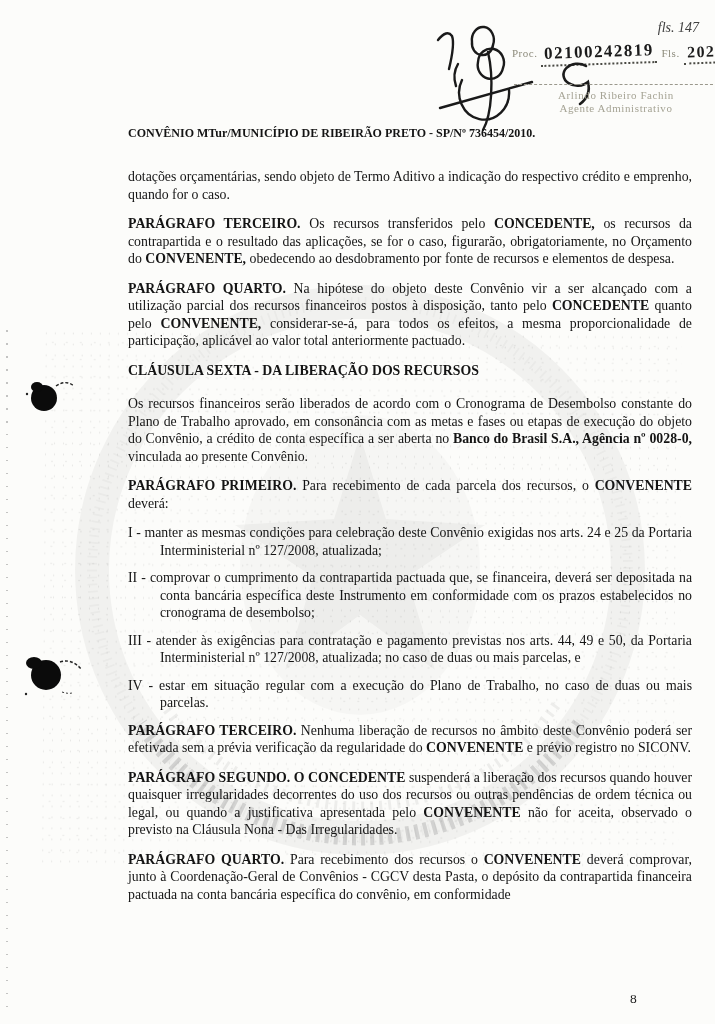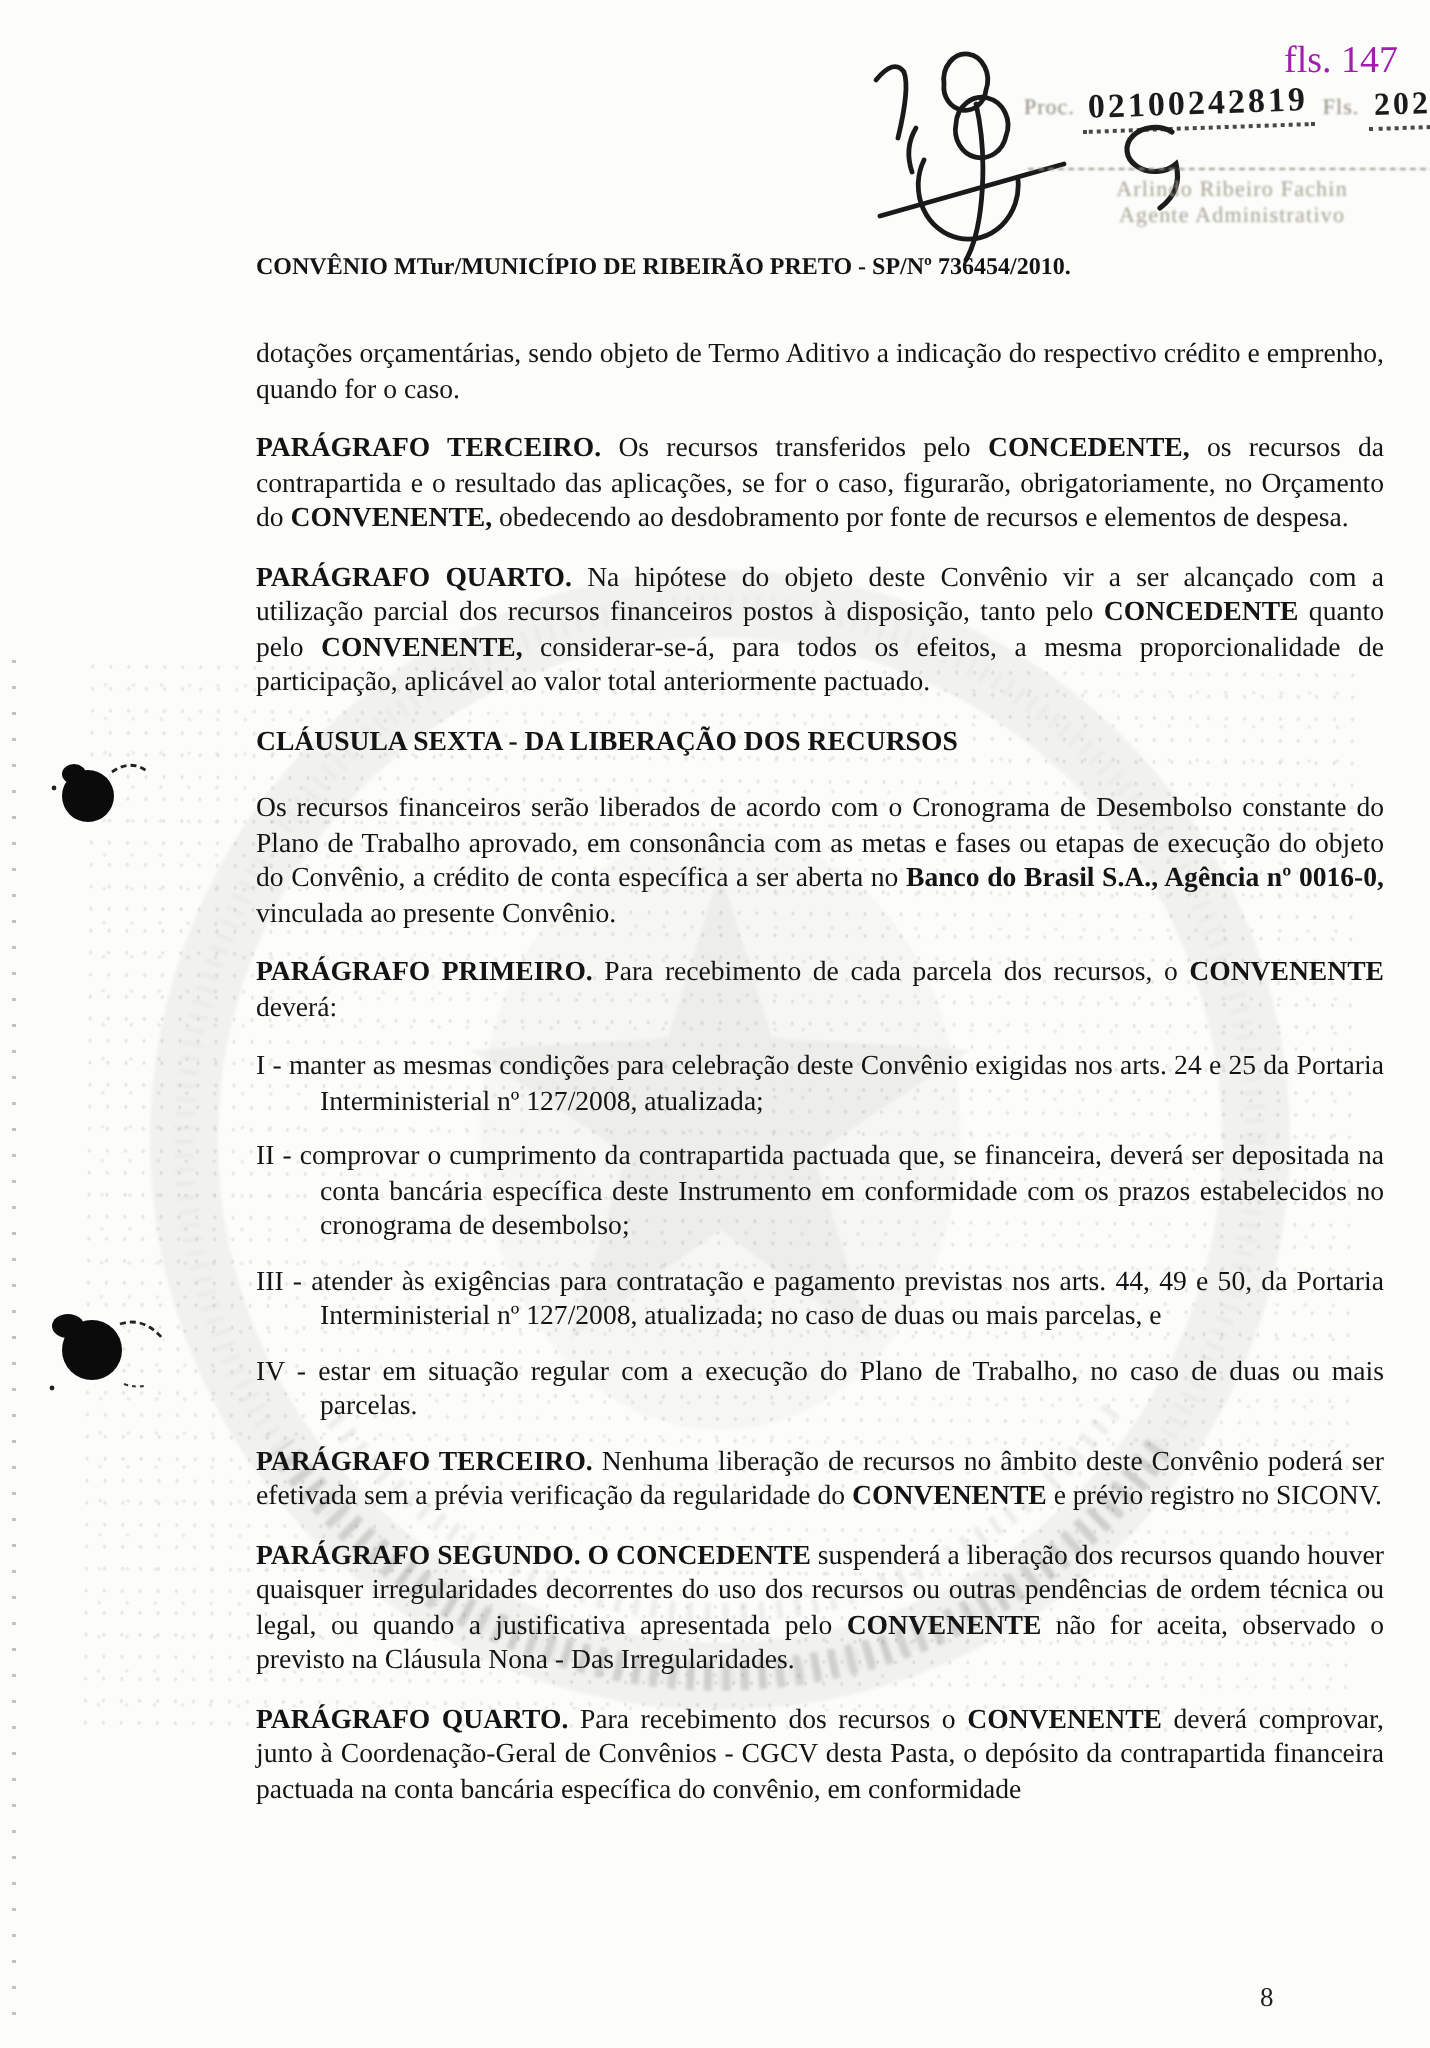--- a/index.html
+++ b/index.html
@@ -2,21 +2,21 @@
 <html><head>
 <meta charset="utf-8">
 <style>
   html,body{margin:0;padding:0;background:#d8d8d4;}
   .page{
     position:relative;width:715px;height:1024px;margin:0 auto;
     background:#fcfcfa;overflow:hidden;
     font-family:"Liberation Serif","DejaVu Serif",serif;color:#141414;
   }
   
-  .folio{position:absolute;top:20px;right:16px;font-size:19px;color:#a21caf;}
+  .folio{position:absolute;top:20px;right:16px;font-size:14px;color:#404040;font-style:italic;}
   .sig-scribble{position:absolute;top:20px;left:428px;width:112px;height:112px;}
   .proc-line{position:absolute;top:42px;left:512px;width:230px;white-space:nowrap;}
   .stamp-label{font-size:11px;color:#8d8b7c;letter-spacing:.5px;filter:blur(.4px);}
   .hand{display:inline-block;font-size:17px;font-weight:bold;color:#1b1b1b;
         transform:rotate(-2deg);letter-spacing:1.5px;border-bottom:2px dotted #4a4a44;
         padding:0 3px 1px;}
   .hand.small{font-size:16px;}
   .hand-g{position:absolute;top:56px;left:552px;width:46px;height:50px;}
   .stamp-block{
     position:absolute;top:84px;left:514px;width:204px;text-align:center;
@@ -92,21 +92,21 @@
     <div>Agente Administrativo</div>
   </div>
 
   <div class="doc-title">CONVÊNIO MTur/MUNICÍPIO DE RIBEIRÃO PRETO - SP/Nº 736454/2010.</div>
 
   <main class="doc-body">
       <p class="body"><span>dotações orçamentárias, sendo objeto de Termo Aditivo a indicação do respectivo crédito e emprenho, quando for o caso.</span></p>
       <p class="body"><b>PARÁGRAFO TERCEIRO.</b><span> Os recursos transferidos pelo </span><b>CONCEDENTE,</b><span> os recursos da contrapartida e o resultado das aplicações, se for o caso, figurarão, obrigatoriamente, no Orçamento do </span><b>CONVENENTE,</b><span> obedecendo ao desdobramento por fonte de recursos e elementos de despesa.</span></p>
       <p class="body"><b>PARÁGRAFO QUARTO.</b><span> Na hipótese do objeto deste Convênio vir a ser alcançado com a utilização parcial dos recursos financeiros postos à disposição, tanto pelo </span><b>CONCEDENTE</b><span> quanto pelo </span><b>CONVENENTE,</b><span> considerar-se-á, para todos os efeitos, a mesma proporcionalidade de participação, aplicável ao valor total anteriormente pactuado.</span></p>
       <p class="heading"><b>CLÁUSULA SEXTA - DA LIBERAÇÃO DOS RECURSOS</b></p>
-      <p class="body"><span>Os recursos financeiros serão liberados de acordo com o Cronograma de Desembolso constante do Plano de Trabalho aprovado, em consonância com as metas e fases ou etapas de execução do objeto do Convênio, a crédito de conta específica a ser aberta no </span><b>Banco do Brasil S.A., Agência nº 0016-0,</b><span> vinculada ao presente Convênio.</span></p>
+      <p class="body"><span>Os recursos financeiros serão liberados de acordo com o Cronograma de Desembolso constante do Plano de Trabalho aprovado, em consonância com as metas e fases ou etapas de execução do objeto do Convênio, a crédito de conta específica a ser aberta no </span><b>Banco do Brasil S.A., Agência nº 0028-0,</b><span> vinculada ao presente Convênio.</span></p>
       <p class="body"><b>PARÁGRAFO PRIMEIRO.</b><span> Para recebimento de cada parcela dos recursos, o </span><b>CONVENENTE</b><span> deverá:</span></p>
       <p class="item"><span>I - manter as mesmas condições para celebração deste Convênio exigidas nos arts. 24 e 25 da Portaria Interministerial nº 127/2008, atualizada;</span></p>
       <p class="item"><span>II - comprovar o cumprimento da contrapartida pactuada que, se financeira, deverá ser depositada na conta bancária específica deste Instrumento em conformidade com os prazos estabelecidos no cronograma de desembolso;</span></p>
       <p class="item"><span>III - atender às exigências para contratação e pagamento previstas nos arts. 44, 49 e 50, da Portaria Interministerial nº 127/2008, atualizada; no caso de duas ou mais parcelas, e</span></p>
       <p class="item"><span>IV - estar em situação regular com a execução do Plano de Trabalho, no caso de duas ou mais parcelas.</span></p>
       <p class="body"><b>PARÁGRAFO TERCEIRO.</b><span> Nenhuma liberação de recursos no âmbito deste Convênio poderá ser efetivada sem a prévia verificação da regularidade do </span><b>CONVENENTE</b><span> e prévio registro no SICONV.</span></p>
       <p class="body"><b>PARÁGRAFO SEGUNDO. O CONCEDENTE</b><span> suspenderá a liberação dos recursos quando houver quaisquer irregularidades decorrentes do uso dos recursos ou outras pendências de ordem técnica ou legal, ou quando a justificativa apresentada pelo </span><b>CONVENENTE</b><span> não for aceita, observado o previsto na Cláusula Nona - Das Irregularidades.</span></p>
       <p class="body"><b>PARÁGRAFO QUARTO.</b><span> Para recebimento dos recursos o </span><b>CONVENENTE</b><span> deverá comprovar, junto à Coordenação-Geral de Convênios - CGCV desta Pasta, o depósito da contrapartida financeira pactuada na conta bancária específica do convênio, em conformidade</span></p>
     </main>
 

